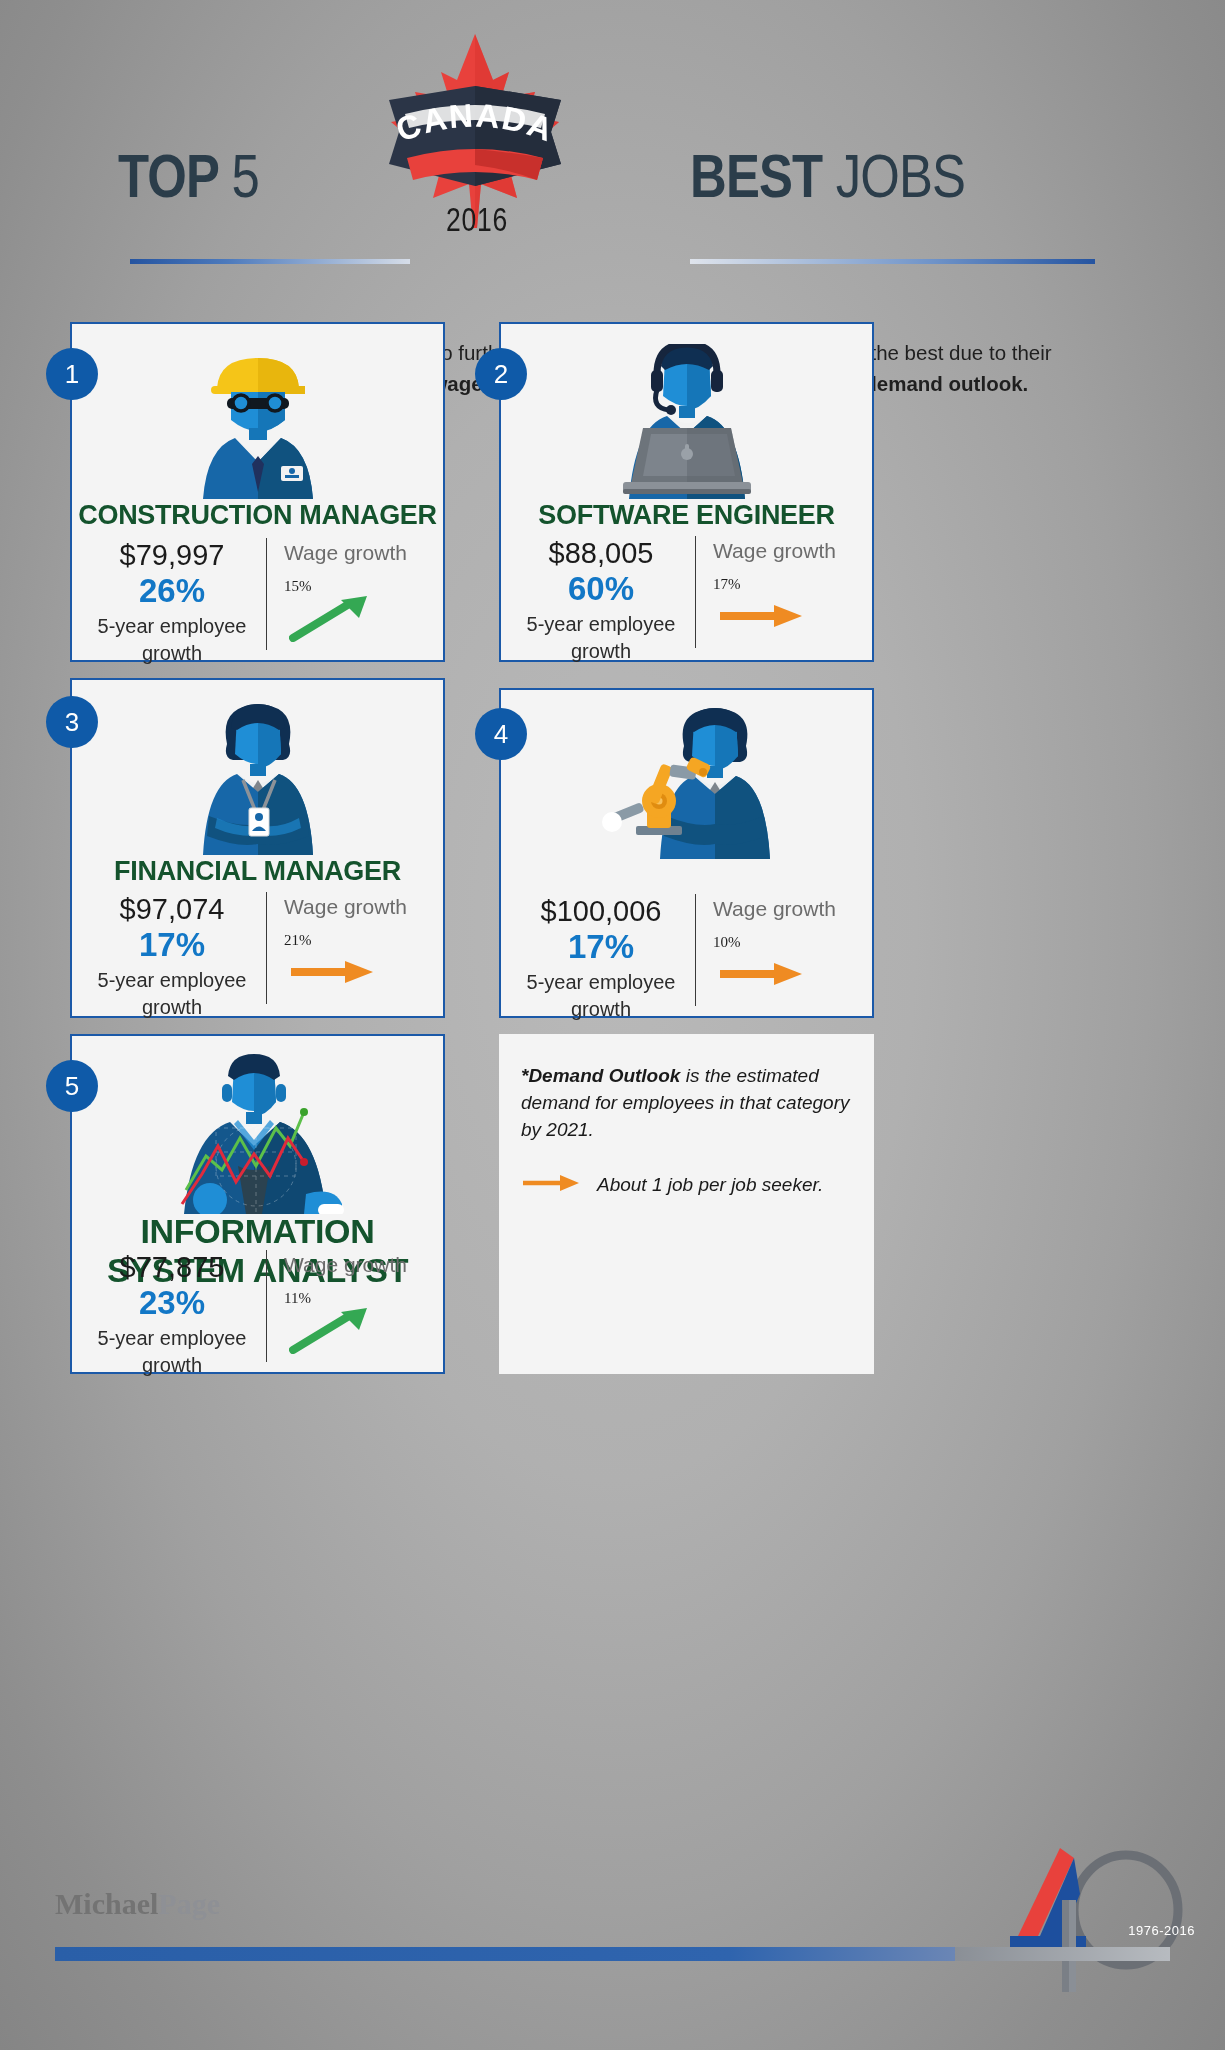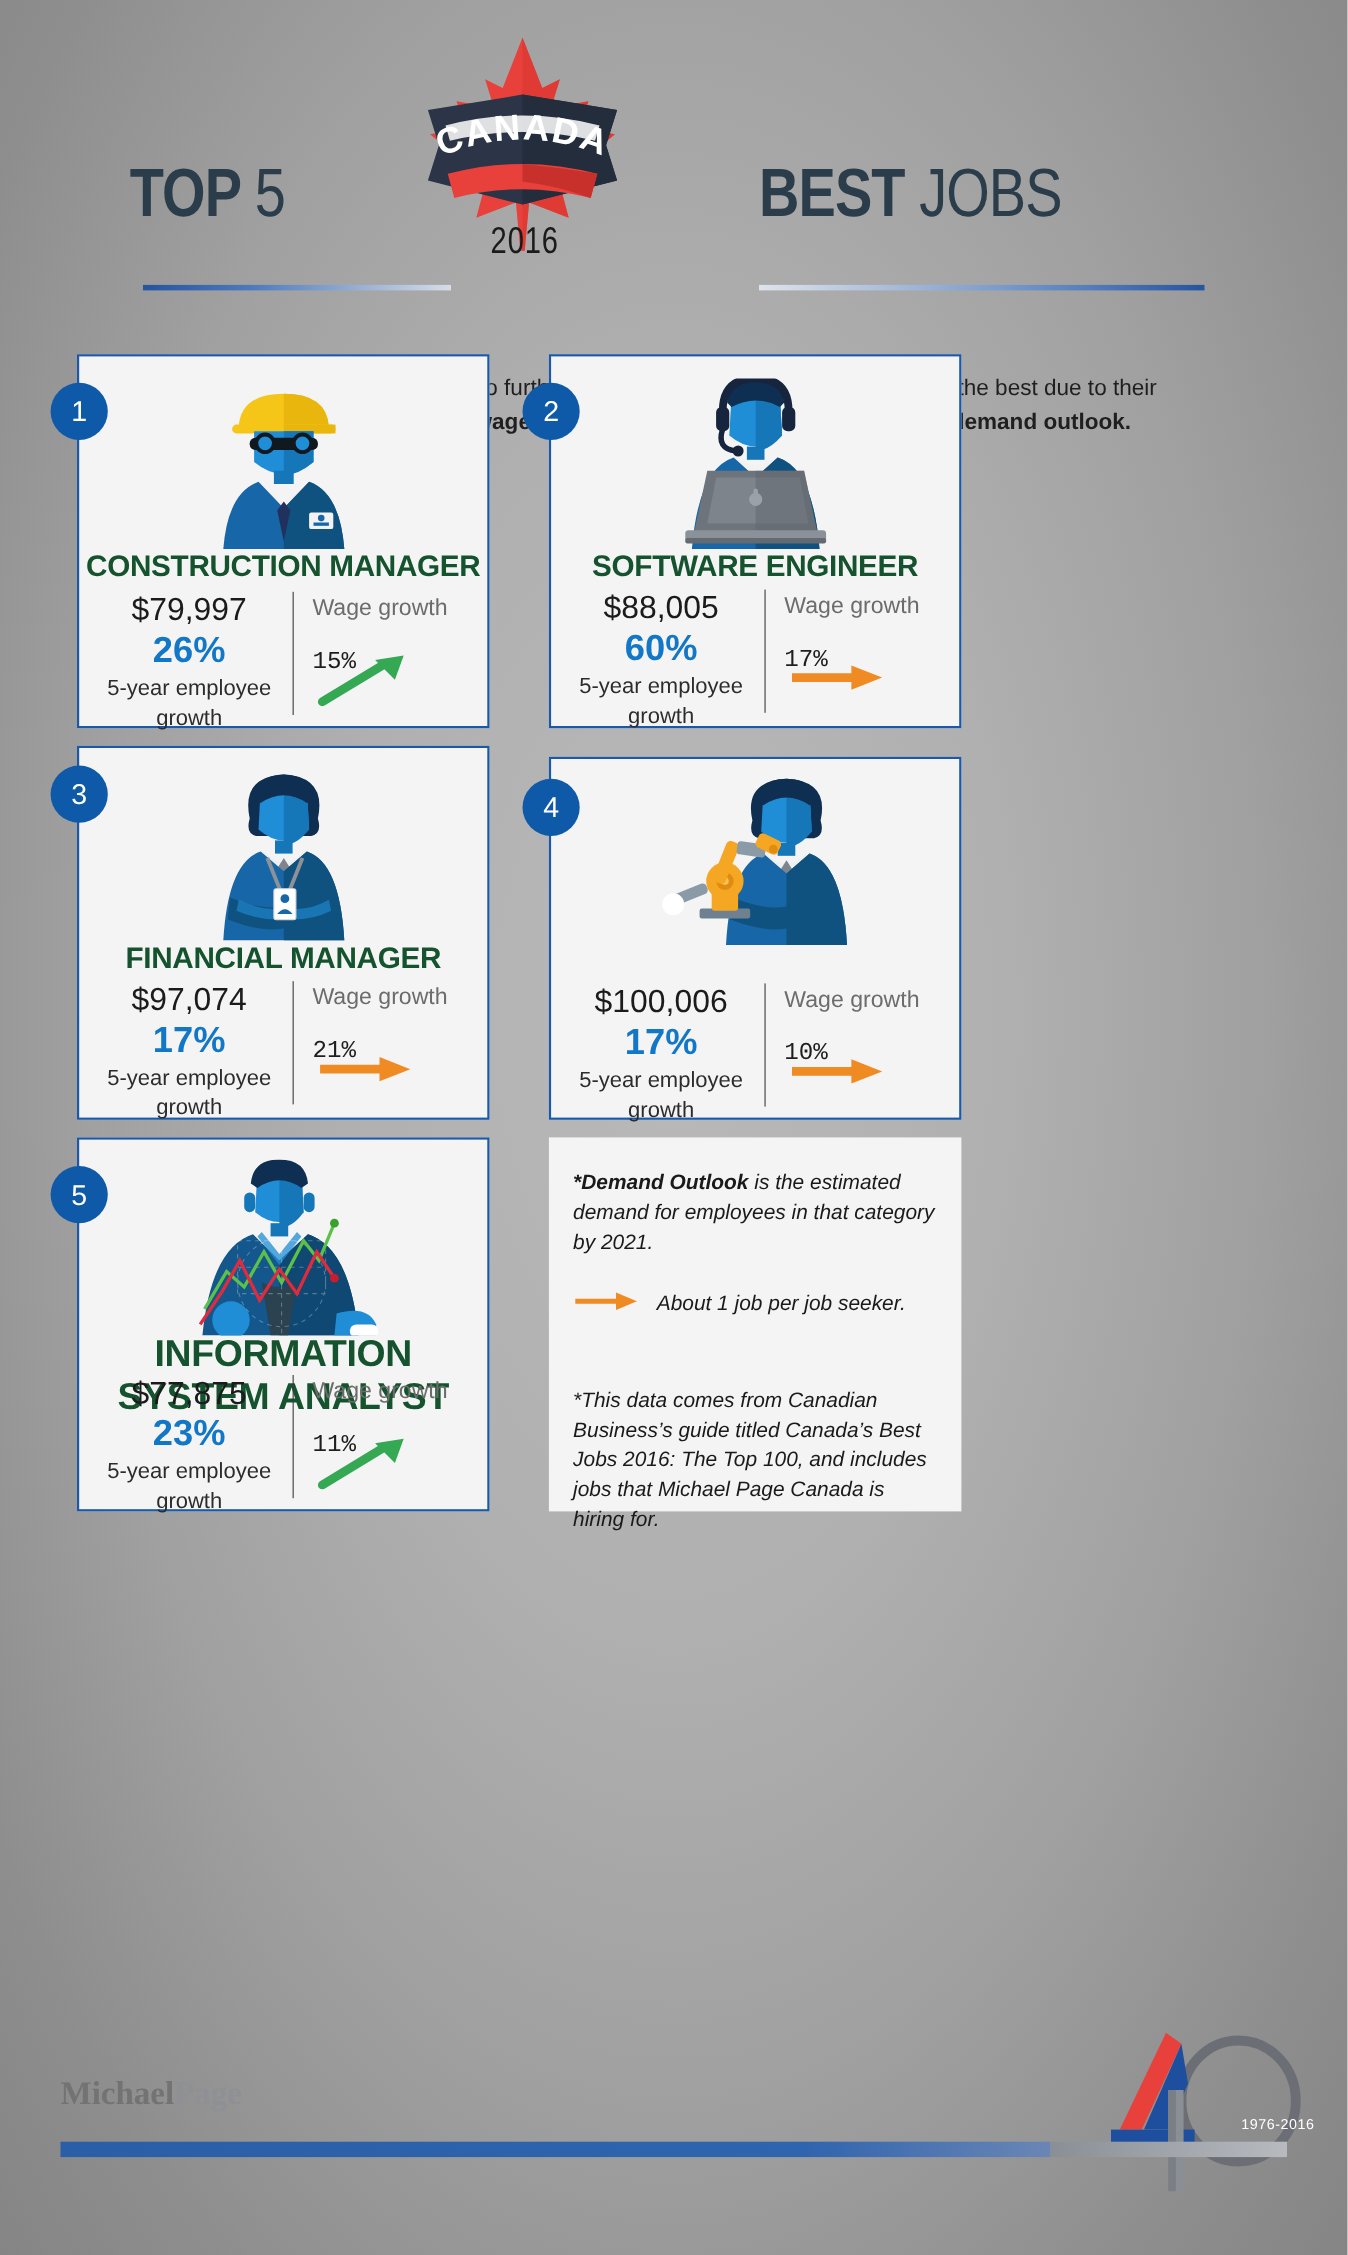--- a/index.html
+++ b/index.html
@@ -75,22 +75,22 @@
     font-size: 20px; color: #2c2c2c; line-height: 27px; margin-top: 4px;
     font-family: "Liberation Sans Narrow","Liberation Sans",sans-serif;
   }
   .divider { width: 1px; background: #3a3a3a; }
   .stats-right { padding-left: 17px; position: relative; }
   .wage-label {
     font-size: 21px; color: #6c6c6c; line-height: 30px;
     font-family: "Liberation Sans Narrow","Liberation Sans",sans-serif;
   }
   .wage-pct {
-    font-size: 22px; color: #1e1e1e; line-height: 32px; margin-top: 18px;
-    font-family: Liberation Mono, monospace;
+    font-size: 15px; color: #1e1e1e; line-height: 32px; margin-top: 2px;
+    font-family: Liberation Serif, serif;
   }
   .trend { position: absolute; }
 
   
   .notes { position: absolute; background: #f4f4f4; }
   .notes-p {
     font-style: italic; font-size: 19px; line-height: 27px; color: #1a1a1a;
     font-family: "Liberation Sans","Liberation Sans Narrow",sans-serif;
   }
   .notes-p b { font-weight: 700; }
@@ -464,21 +464,20 @@
       <span>
         <svg width="62" height="22" viewBox="0 0 62 22" xmlns="http://www.w3.org/2000/svg">
           <path d="M2 11 L42 11" stroke="#ef8b22" stroke-width="4.5"></path>
           <path d="M58 11 L39 3 L39 19 Z" fill="#ef8b22"></path>
         </svg>
       </span>
       <span class="legend-txt">About 1 job per job seeker.</span>
     </div>
 
 
-    <div class="notes-p" style="position:absolute; left:22px; top:226px; width:332px;">*This data comes from Canadian Business’s guide titled Canada’s Best Jobs 2016: The Top 100, and includes jobs that Michael Page Canada is hiring for.</div>
   </div>
 
   <div class="mp-logo">
     <span class="mp-m">Michael</span><span class="mp-p">Page</span>
   </div>
 
   <div class="anniv">
     <svg width="215" height="155" viewBox="0 0 215 155" xmlns="http://www.w3.org/2000/svg">
 
       <ellipse cx="138" cy="70" rx="52" ry="55" fill="none" stroke="#6b6f75" stroke-width="9"></ellipse>

